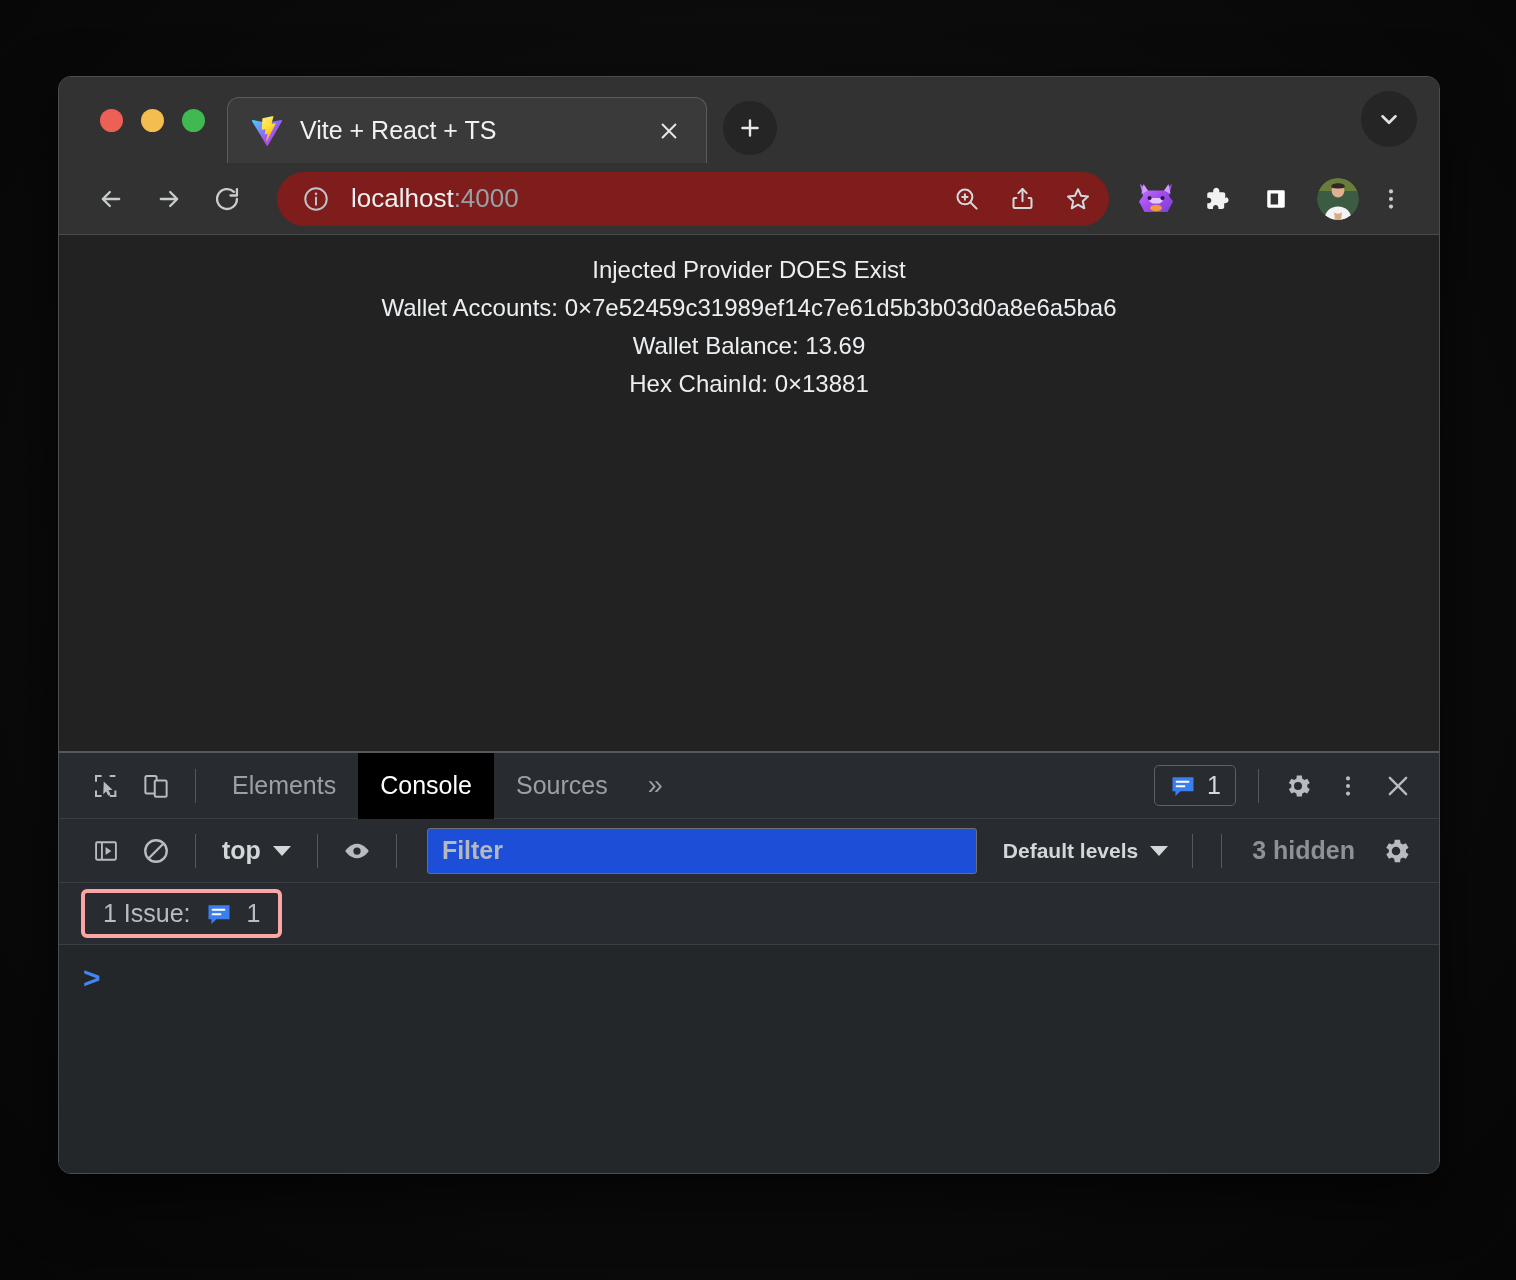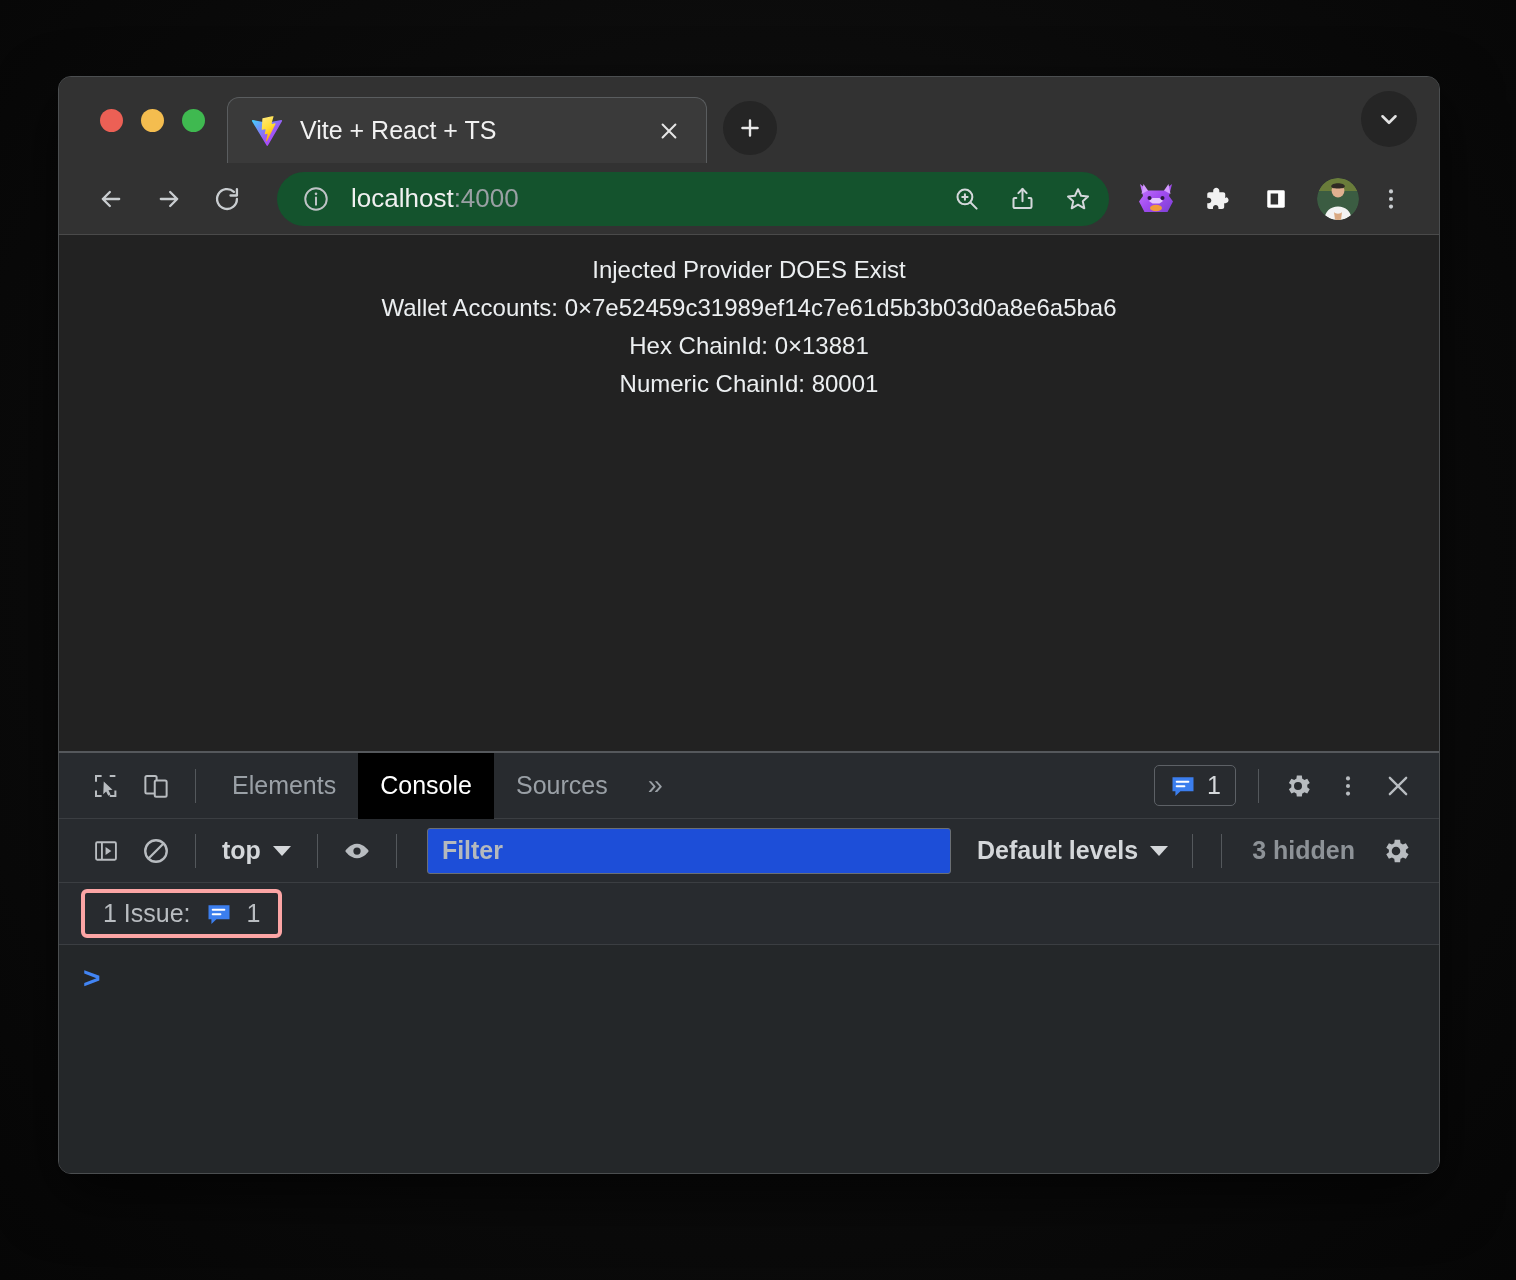--- a/index.html
+++ b/index.html
@@ -127,21 +127,21 @@
     display: flex; align-items: center; justify-content: center;
     border-radius: 50%;
     color: #c9cdd0;
     flex: 0 0 auto;
   }
 
   .omnibox {
     flex: 1;
     height: 54px;
     margin: 0 12px 0 18px;
-    background: #14532d;
+    background: #7f1d1d;
     border-radius: 27px;
     display: flex;
     align-items: center;
     padding: 0 6px 0 24px;
     gap: 6px;
     min-width: 0;
   }
 
   .omnibox-info {
     width: 30px; height: 30px;
@@ -303,21 +303,21 @@
     color: #b5b9bd;
     font-size: 25px;
     min-width: 0;
   }
 
   .levels-select {
     display: flex;
     align-items: center;
     gap: 12px;
     color: #d4d7da;
-    font-size: 25px;
+    font-size: 21px;
     padding: 0 10px;
     flex: 0 0 auto;
   }
 
   .hidden-count {
     color: #8d9297;
     font-size: 25px;
     padding: 0 16px;
     flex: 0 0 auto;
   }
@@ -521,22 +521,22 @@
           <circle cx="12" cy="5" r="1.9"></circle>
             <circle cx="12" cy="12" r="1.9"></circle>
             <circle cx="12" cy="19" r="1.9"></circle>
         </svg>
       </div>
     </div>
 
     <div class="viewport">
       <div class="page-line">Injected Provider DOES Exist</div>
       <div class="page-line">Wallet Accounts: 0×7e52459c31989ef14c7e61d5b3b03d0a8e6a5ba6</div>
+      <div class="page-line">Wallet Balance: 13.69</div>
       <div class="page-line">Hex ChainId: 0×13881</div>
-      <div class="page-line">Numeric ChainId: 80001</div>
     </div>
 
     <div class="devtools">
 
       <div class="dt-tabbar">
         <div class="dt-iconbtn">
           <svg viewBox="0 0 24 24" width="30" height="30" fill="none" stroke="currentColor" stroke-width="1.6">
             <path d="M4 8.5V4h4.5M19.5 4H15M19.5 15.5V20H15M8.5 20H4v-4.5"></path>
             <path d="M10.2 8.4l7 6.5-3.2.55 1.7 3.4-1.9.95-1.7-3.45-2.3 2.3z" fill="currentColor" stroke="none"></path>
           </svg>

